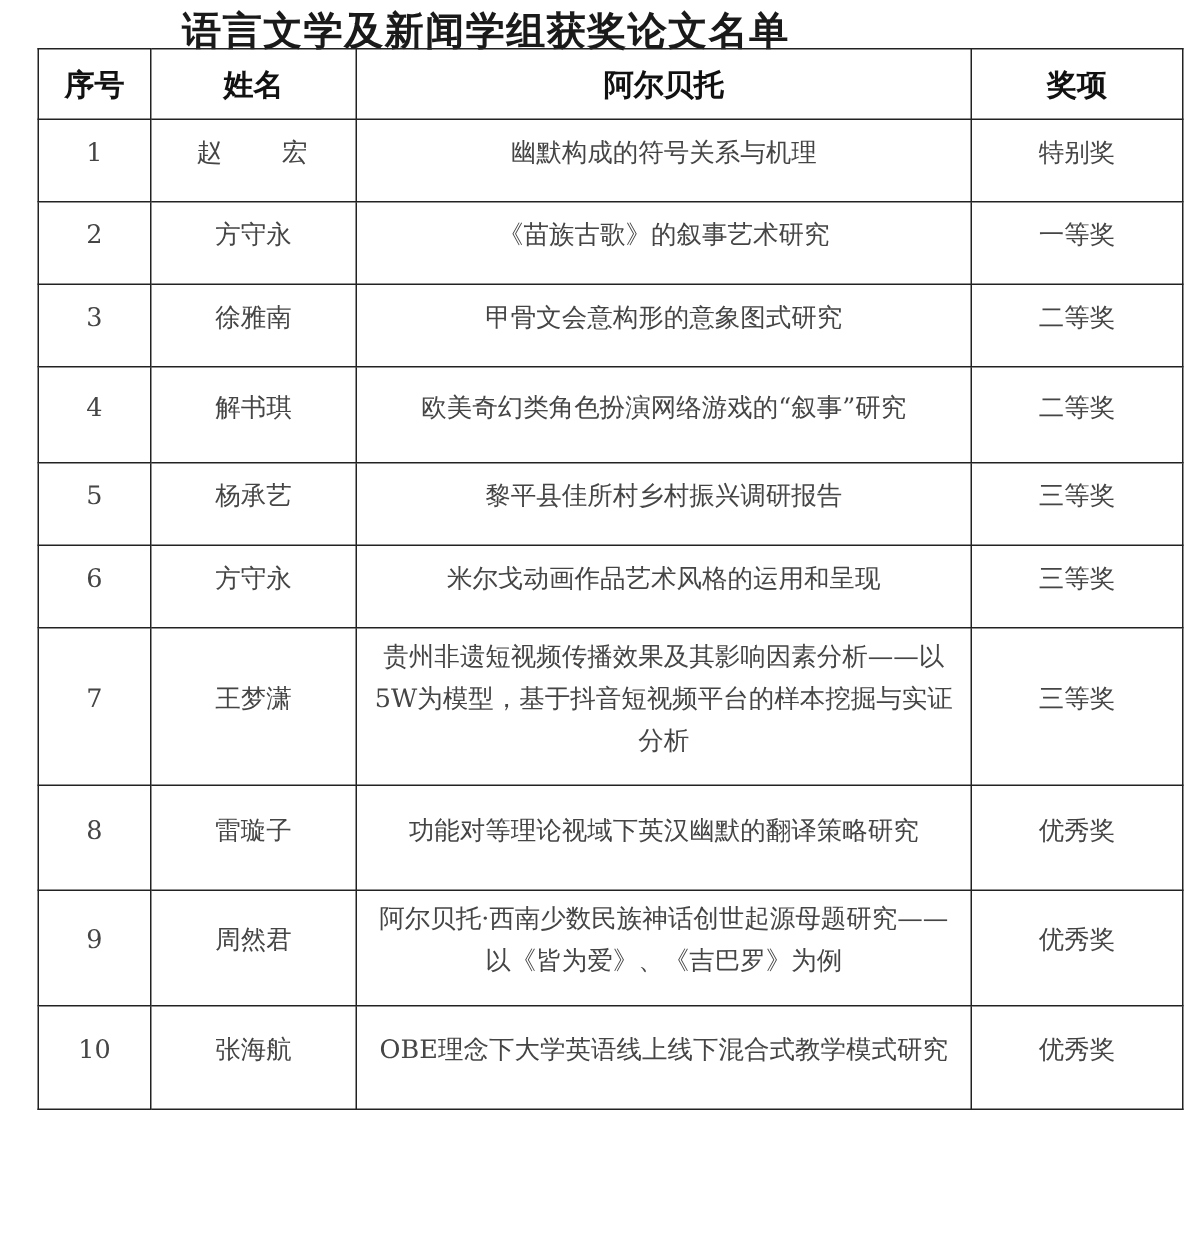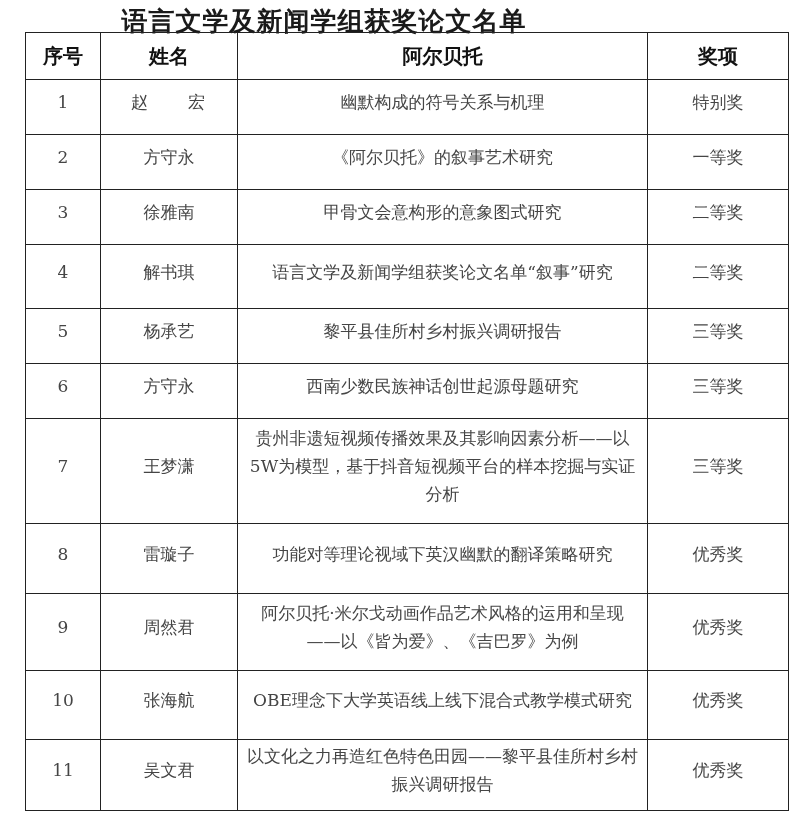--- a/index.html
+++ b/index.html
@@ -81,71 +81,65 @@
   <tbody>
     <tr style="height:55px">
       <td>1</td>
       <td class="name-spaced">赵　　宏</td>
       <td>幽默构成的符号关系与机理</td>
       <td>特别奖</td>
     </tr>
     <tr style="height:55px">
       <td>2</td>
       <td>方守永</td>
-      <td>《阿尔贝托》的叙事艺术研究</td>
+      <td>《苗族古歌》的叙事艺术研究</td>
       <td>一等奖</td>
     </tr>
     <tr style="height:55px">
       <td>3</td>
       <td>徐雅南</td>
       <td>甲骨文会意构形的意象图式研究</td>
       <td>二等奖</td>
     </tr>
     <tr style="height:64px">
       <td>4</td>
       <td>解书琪</td>
-      <td>语言文学及新闻学组获奖论文名单“叙事”研究</td>
+      <td>欧美奇幻类角色扮演网络游戏的“叙事”研究</td>
       <td>二等奖</td>
     </tr>
     <tr style="height:55px">
       <td>5</td>
       <td>杨承艺</td>
       <td>黎平县佳所村乡村振兴调研报告</td>
       <td>三等奖</td>
     </tr>
     <tr style="height:55px">
       <td>6</td>
       <td>方守永</td>
-      <td>西南少数民族神话创世起源母题研究</td>
+      <td>米尔戈动画作品艺术风格的运用和呈现</td>
       <td>三等奖</td>
     </tr>
     <tr style="height:105px">
       <td>7</td>
       <td>王梦潇</td>
       <td>贵州非遗短视频传播效果及其影响因素分析——以5W为模型，基于抖音短视频平台的样本挖掘与实证分析</td>
       <td>三等奖</td>
     </tr>
     <tr style="height:70px">
       <td>8</td>
       <td>雷璇子</td>
       <td>功能对等理论视域下英汉幽默的翻译策略研究</td>
       <td>优秀奖</td>
     </tr>
     <tr style="height:77px">
       <td>9</td>
       <td>周然君</td>
-      <td>阿尔贝托·米尔戈动画作品艺术风格的运用和呈现——以《皆为爱》、《吉巴罗》为例</td>
+      <td>阿尔贝托·西南少数民族神话创世起源母题研究——以《皆为爱》、《吉巴罗》为例</td>
       <td>优秀奖</td>
     </tr>
     <tr style="height:69px">
       <td>10</td>
       <td>张海航</td>
       <td>OBE理念下大学英语线上线下混合式教学模式研究</td>
       <td>优秀奖</td>
     </tr>
-    <tr style="height:71px">
-      <td>11</td>
-      <td>吴文君</td>
-      <td>以文化之力再造红色特色田园——黎平县佳所村乡村振兴调研报告</td>
-      <td>优秀奖</td>
-    </tr>
   </tbody>
 </table>
 
 </body></html>

